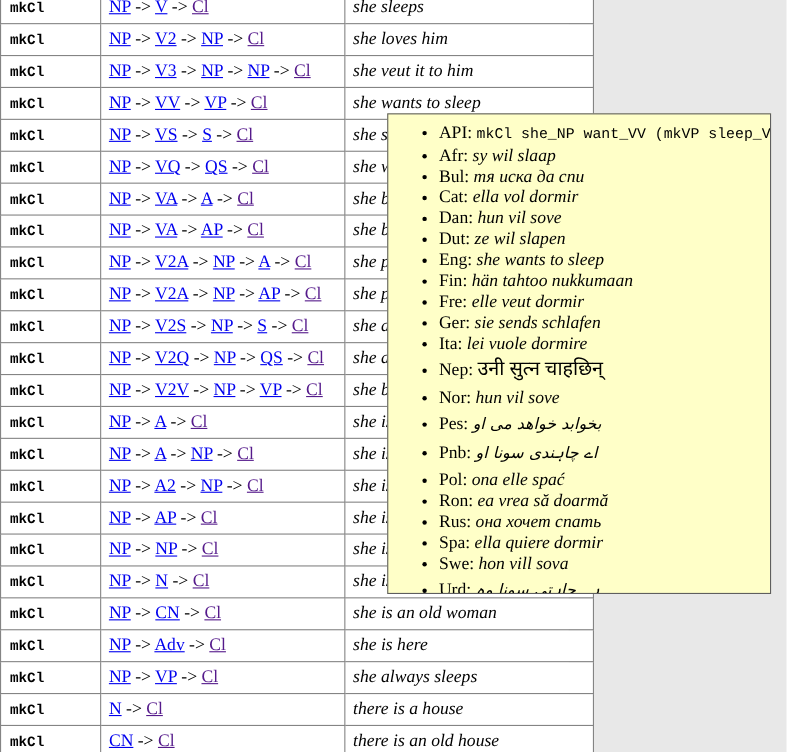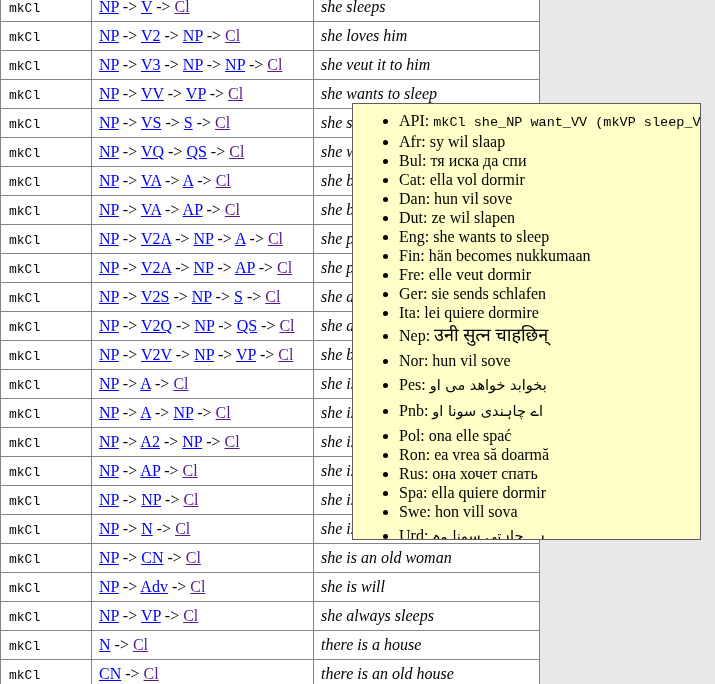--- a/index.html
+++ b/index.html
@@ -24,21 +24,21 @@
     vertical-align: middle;
     overflow: hidden;
     white-space: nowrap;
     background: #ffffff;
   }
   td.fn-cell   { width: 82px;  padding: 0 0 0 8px; }
   td.type-cell { width: 214px; padding: 0 0 0 7px; }
   td.ex-cell   { width: 218px; padding: 0 0 0 7px; }
   .fn-name {
     font-family: "Liberation Mono", monospace;
-    font-size: 13px; color: #000000;
+    font-size: 13px; color: #000000; font-weight: bold;
   }
   .type-cell { font-size: 16px; }
   a.type-link { color: #0000EE; text-decoration: underline; cursor: pointer; }
   a.type-link.visited { color: #551A8B; }
   .arrow { color: #000000; font-size: 16px; }
   .ex-text { font-size: 16px; font-style: italic; color: #000000; }
 
   .tooltip {
     position: absolute;
     left: 352px; top: 103px;
@@ -56,29 +56,29 @@
   }
   .tooltip li {
     font-size: 16px;
     line-height: 19px;
     color: #000000;
     white-space: nowrap;
   }
   .tooltip li.devanagari { line-height: 24px; margin: 1px 0 3px 0; }
   .tooltip li.arabic     { line-height: 21px; margin: 4px 0 4px 0; }
   .lang-code { font-style: normal; }
-  .val-italic { }
+  .val-italic { font-style: italic; }
   .val-mono {
     font-family: "Liberation Mono", monospace;
     font-size: 13.5px; font-style: normal;
   }
   .val-devanagari { font-style: normal; font-size: 18px; }
   .val-arabic {
     font-family: "DejaVu Sans", sans-serif;
-    font-size: 14.5px;
+    font-style: italic; font-size: 14.5px;
   }
 </style>
 </head>
 <body>
 
 <div class="table-area">
   <table class="synopsis">
     <tbody id="table-body">
         <tr>
           <td class="fn-cell"><span class="fn-name">mkCl</span></td>
@@ -176,21 +176,21 @@
           <td class="ex-cell"><span class="ex-text">she is a woman</span></td>
         </tr>
         <tr>
           <td class="fn-cell"><span class="fn-name">mkCl</span></td>
           <td class="type-cell"><a class="type-link" href="#">NP</a> <span class="arrow">-&gt;</span> <a class="type-link" href="#">CN</a> <span class="arrow">-&gt;</span> <a class="type-link visited" href="#">Cl</a></td>
           <td class="ex-cell"><span class="ex-text">she is an old woman</span></td>
         </tr>
         <tr>
           <td class="fn-cell"><span class="fn-name">mkCl</span></td>
           <td class="type-cell"><a class="type-link" href="#">NP</a> <span class="arrow">-&gt;</span> <a class="type-link" href="#">Adv</a> <span class="arrow">-&gt;</span> <a class="type-link visited" href="#">Cl</a></td>
-          <td class="ex-cell"><span class="ex-text">she is will</span></td>
+          <td class="ex-cell"><span class="ex-text">she is here</span></td>
         </tr>
         <tr>
           <td class="fn-cell"><span class="fn-name">mkCl</span></td>
           <td class="type-cell"><a class="type-link" href="#">NP</a> <span class="arrow">-&gt;</span> <a class="type-link" href="#">VP</a> <span class="arrow">-&gt;</span> <a class="type-link visited" href="#">Cl</a></td>
           <td class="ex-cell"><span class="ex-text">she always sleeps</span></td>
         </tr>
         <tr>
           <td class="fn-cell"><span class="fn-name">mkCl</span></td>
           <td class="type-cell"><a class="type-link" href="#">N</a> <span class="arrow">-&gt;</span> <a class="type-link visited" href="#">Cl</a></td>
           <td class="ex-cell"><span class="ex-text">there is a house</span></td>
@@ -206,24 +206,24 @@
 
 <div class="tooltip">
   <ul id="tooltip-list">
       <li class=""><span class="lang-code">API:</span> <span class="val-mono">mkCl she_NP want_VV (mkVP sleep_V)</span></li>
       <li class=""><span class="lang-code">Afr:</span> <span class="val-italic">sy wil slaap</span></li>
       <li class=""><span class="lang-code">Bul:</span> <span class="val-italic">тя иска да спи</span></li>
       <li class=""><span class="lang-code">Cat:</span> <span class="val-italic">ella vol dormir</span></li>
       <li class=""><span class="lang-code">Dan:</span> <span class="val-italic">hun vil sove</span></li>
       <li class=""><span class="lang-code">Dut:</span> <span class="val-italic">ze wil slapen</span></li>
       <li class=""><span class="lang-code">Eng:</span> <span class="val-italic">she wants to sleep</span></li>
-      <li class=""><span class="lang-code">Fin:</span> <span class="val-italic">hän becomes nukkumaan</span></li>
+      <li class=""><span class="lang-code">Fin:</span> <span class="val-italic">hän tahtoo nukkumaan</span></li>
       <li class=""><span class="lang-code">Fre:</span> <span class="val-italic">elle veut dormir</span></li>
       <li class=""><span class="lang-code">Ger:</span> <span class="val-italic">sie sends schlafen</span></li>
-      <li class=""><span class="lang-code">Ita:</span> <span class="val-italic">lei quiere dormire</span></li>
+      <li class=""><span class="lang-code">Ita:</span> <span class="val-italic">lei vuole dormire</span></li>
       <li class="devanagari"><span class="lang-code">Nep:</span> <span class="val-devanagari">उनी सुत्न चाहछिन्</span></li>
       <li class=""><span class="lang-code">Nor:</span> <span class="val-italic">hun vil sove</span></li>
       <li class="arabic"><span class="lang-code">Pes:</span> <span class="val-arabic">بخوابد خواهد می او</span></li>
       <li class="arabic"><span class="lang-code">Pnb:</span> <span class="val-arabic">اے چاہندی سونا او</span></li>
       <li class=""><span class="lang-code">Pol:</span> <span class="val-italic">ona elle spać</span></li>
       <li class=""><span class="lang-code">Ron:</span> <span class="val-italic">ea vrea să doarmă</span></li>
       <li class=""><span class="lang-code">Rus:</span> <span class="val-italic">она хочет спать</span></li>
       <li class=""><span class="lang-code">Spa:</span> <span class="val-italic">ella quiere dormir</span></li>
       <li class=""><span class="lang-code">Swe:</span> <span class="val-italic">hon vill sova</span></li>
       <li class="arabic"><span class="lang-code">Urd:</span> <span class="val-arabic">ہے چاہتی سونا وہ</span></li>

